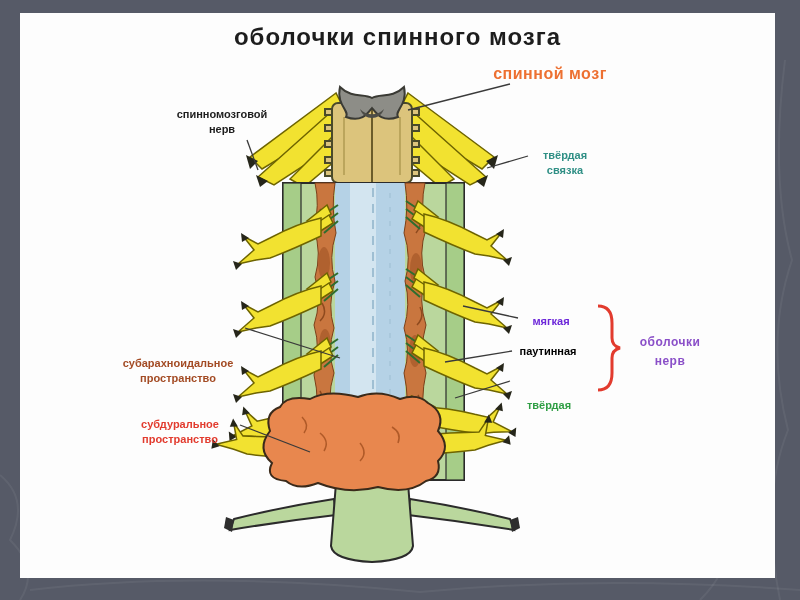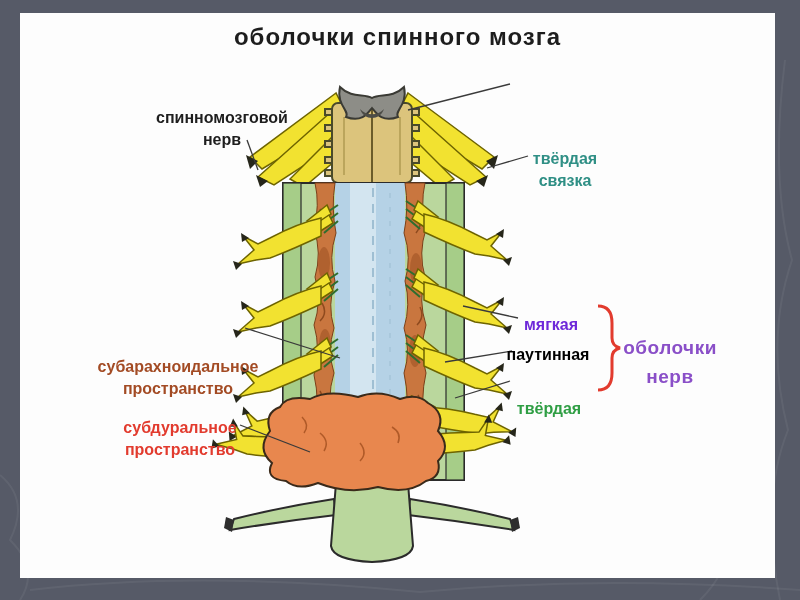--- a/index.html
+++ b/index.html
@@ -5,23 +5,23 @@
   * { margin:0; padding:0; box-sizing:border-box; }
   html,body { width:800px; height:600px; overflow:hidden; }
   body { font-family:"Liberation Sans", sans-serif; }
   .stage { position:relative; width:800px; height:600px;padding-left:8px; }
   .bg-decor { position:absolute; left:0; top:0; width:800px; height:600px; }
   .slide { position:absolute; left:20px; top:13px; width:755px; height:565px; }
   .art { position:absolute; left:0; top:0; width:755px; height:565px; }
   .title { position:absolute; top:10px; left:0; right:0; text-align:center;
            font-size:24px; font-weight:700; letter-spacing:1px; }
   .lbl { position:absolute; transform:translateX(-50%); font-weight:700;
-         font-size:16px; line-height:1.35; text-align:center; white-space:nowrap; }
+         font-size:11px; line-height:1.35; text-align:center; white-space:nowrap; }
   .lbl-lg { font-size:16px; letter-spacing:0.5px; }
-  .lbl-men { font-size:19px; line-height:1.55; letter-spacing:0.5px; }
+  .lbl-men { font-size:12px; line-height:1.55; letter-spacing:0.5px; }
 </style>
 </head>
 <body>
 
 <div class="stage" style="background: rgb(86, 90, 103);">
 
   <svg class="bg-decor" viewBox="0 0 800 600">
     <g stroke="#ffffff" stroke-opacity="0.06" fill="none" stroke-width="2">
       <path d="M0,475 Q30,500 10,540 Q40,570 20,600"></path>
       <path d="M30,590 Q200,570 420,592 Q600,575 800,590"></path>
@@ -149,20 +149,23 @@
         <path d="M225,315 L320,345"></path>
         <path d="M220,412 L290,439"></path>
         <path d="M498,305 L443,293"></path>
         <path d="M492,338 L425,349"></path>
         <path d="M490,368 L435,385"></path>
       </g>
 
       <path d="M578,293 Q592,293 592,310 L592,325 Q592,333 600,335 Q592,337 592,345 L592,360 Q592,377 578,377" stroke-width="3" fill="none" stroke="#e23b2e"></path>
     </svg>
 
+    <div class="lbl lbl-lg" style="left: 530px; top: 50px; color: rgb(237, 112, 49);">
+      <div>спинной мозг</div>
+    </div>
 
     <div class="lbl" style="left: 202px; top: 94px; color: rgb(30, 30, 30);">
       <div>спинномозговой</div>
       <div>нерв</div>
     </div>
 
     <div class="lbl" style="left: 545px; top: 135px; color: rgb(47, 143, 133);">
       <div>твёрдая</div>
       <div>связка</div>
     </div>

